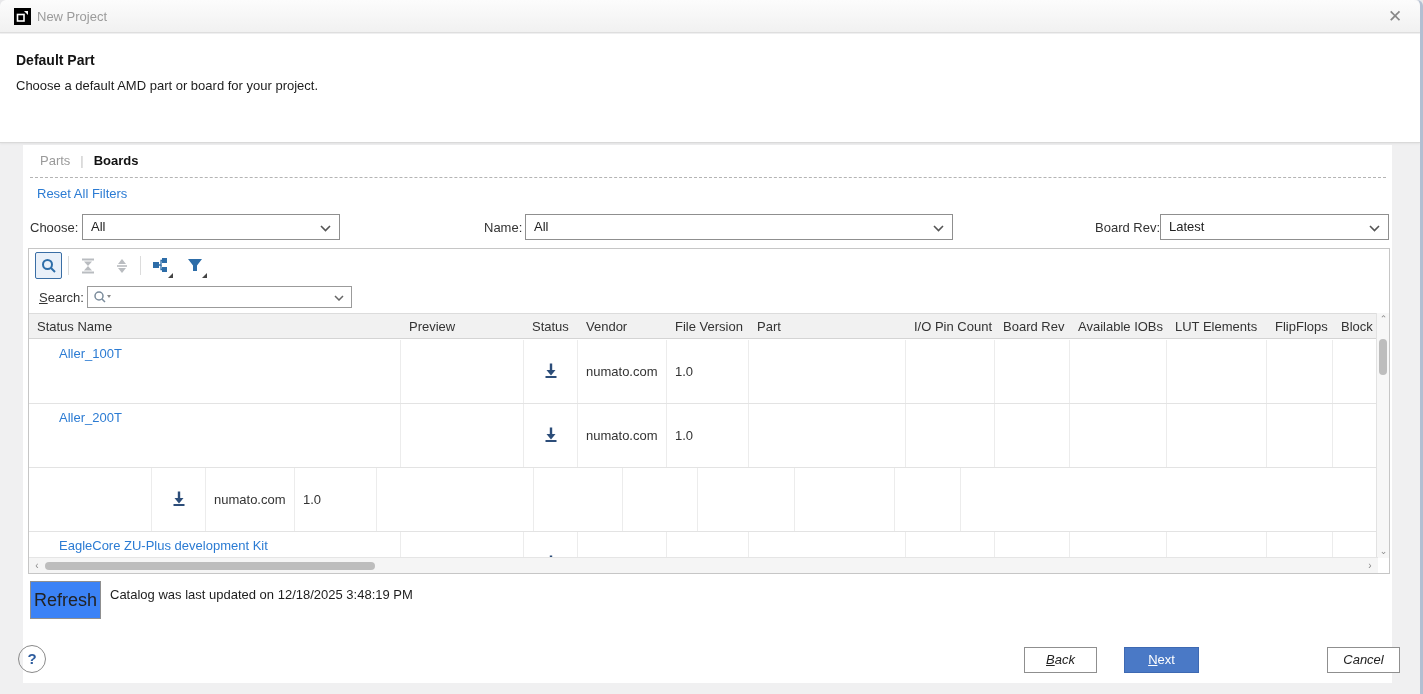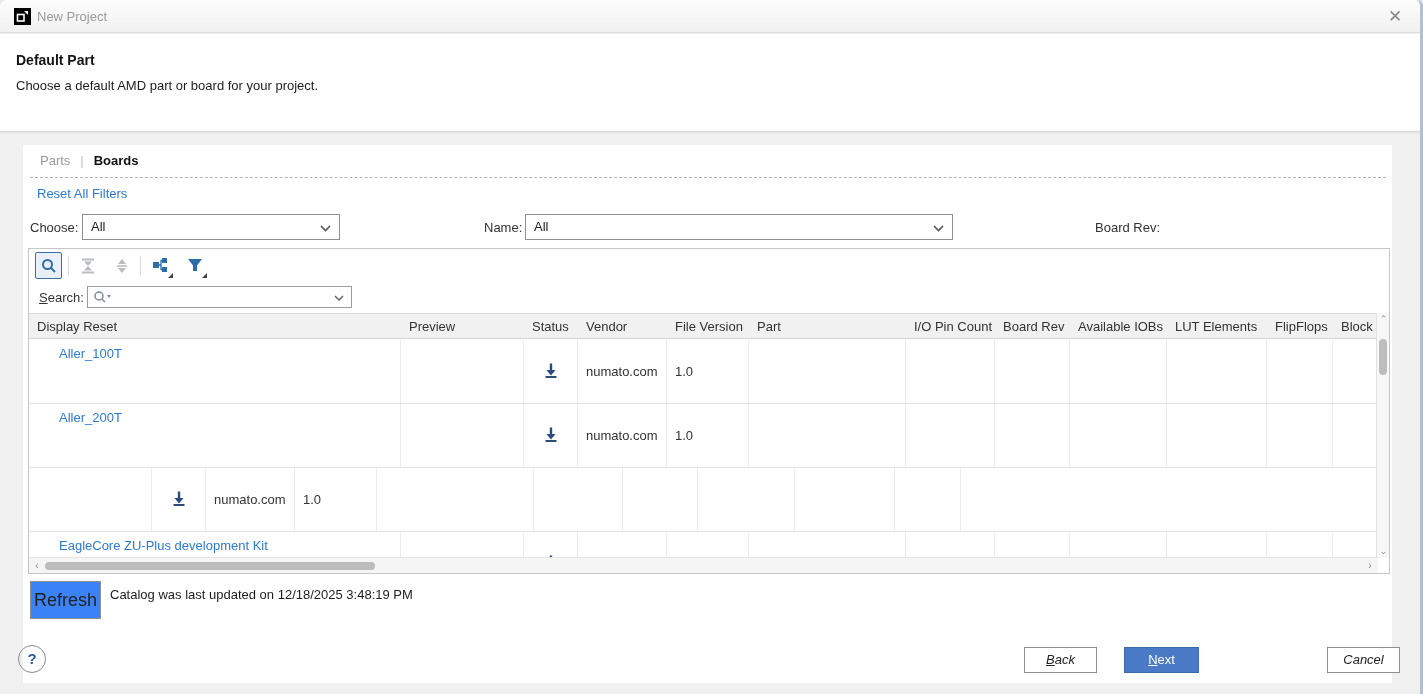--- a/index.html
+++ b/index.html
@@ -12,21 +12,21 @@
   
   .titlebar { position:absolute; left:0; top:0; width:100%; height:33px;
               background:linear-gradient(#fcfcfc,#f1f1f1); border-bottom:1px solid #dedede;
               border-radius:6px 6px 0 0; }
   .tb-logo { position:absolute; left:14px; top:8px; width:17px; height:17px; }
   .tb-title { position:absolute; left:37px; top:9px; color:#9b9b9b; font-size:13px; }
   .tb-close { position:absolute; right:14px; top:6px; width:22px; height:22px; color:#888;
               font-size:17px; line-height:22px; text-align:center; cursor:default; }
 
   
-  .wizhead { position:absolute; left:0; top:34px; width:100%; height:98px; background:#ffffff;
+  .wizhead { position:absolute; left:0; top:34px; width:100%; height:109px; background:#ffffff;
              border-bottom:1px solid #d9d9d9; box-shadow:0 1px 2px rgba(0,0,0,.06); }
   .page-title { position:absolute; left:16px; top:18px; font-size:14px; font-weight:bold; color:#141414; }
   .page-sub { position:absolute; left:16px; top:44px; font-size:13px; color:#1d1d1d; }
 
   
   .panel { position:absolute; left:23px; top:145px; width:1369px; height:538px; background:#ffffff; }
 
   .tabsrow { position:absolute; left:17px; top:8px; height:20px; }
   .tab { display:inline-block; font-size:13px; }
   .tab-parts { color:#9a9a9a; margin-right:10px; }
@@ -142,20 +142,26 @@
           </svg>
       </div>
       <span class="flabel lbl-name">Name:</span>
       <div class="sel sel-name">
         <span>All</span>
         <svg class="chev" width="11" height="7" viewBox="0 0 11 7">
             <polyline points="1,1 5.5,5.5 10,1" fill="none" stroke="#555" stroke-width="1.6"></polyline>
           </svg>
       </div>
       <span class="flabel lbl-brev">Board Rev:</span>
+      <div class="sel sel-brev">
+        <span>Latest</span>
+        <svg class="chev" width="11" height="7" viewBox="0 0 11 7">
+            <polyline points="1,1 5.5,5.5 10,1" fill="none" stroke="#555" stroke-width="1.6"></polyline>
+          </svg>
+      </div>
     </div>
 
     <div class="tablebox">
 
       <div class="toolbar">
         <div class="tbtn sel-state" style="left:6px">
           <svg width="16" height="16" viewBox="0 0 16 16">
             <circle cx="6.5" cy="6.5" r="4.5" fill="none" stroke="#2d6da8" stroke-width="2"></circle>
             <line x1="10" y1="10" x2="14" y2="14" stroke="#2d6da8" stroke-width="2"></line>
           </svg>
@@ -203,21 +209,21 @@
             <line x1="9" y1="9" x2="12" y2="12" stroke="#7a8b9b" stroke-width="1.5"></line>
             <polygon points="14,5 18,5 16,8" fill="#8a8a8a"></polygon>
           </svg>
           <svg class="chev" width="10" height="6" viewBox="0 0 10 6">
               <polyline points="1,1 5,5 9,1" fill="none" stroke="#666" stroke-width="1.5"></polyline>
             </svg>
         </div>
       </div>
 
       <div class="gridhead">
-        <div class="hcell col-display">Display Reset</div>
+        <div class="hcell col-display">Status Name</div>
         <div class="hcell col-preview">Preview</div>
         <div class="hcell col-status">Status</div>
         <div class="hcell col-vendor">Vendor</div>
         <div class="hcell col-filever">File Version</div>
         <div class="hcell col-part">Part</div>
         <div class="hcell col-iopin">I/O Pin Count</div>
         <div class="hcell col-boardrev">Board Rev</div>
         <div class="hcell col-iobs">Available IOBs</div>
         <div class="hcell col-lut">LUT Elements</div>
         <div class="hcell col-ff">FlipFlops</div>

